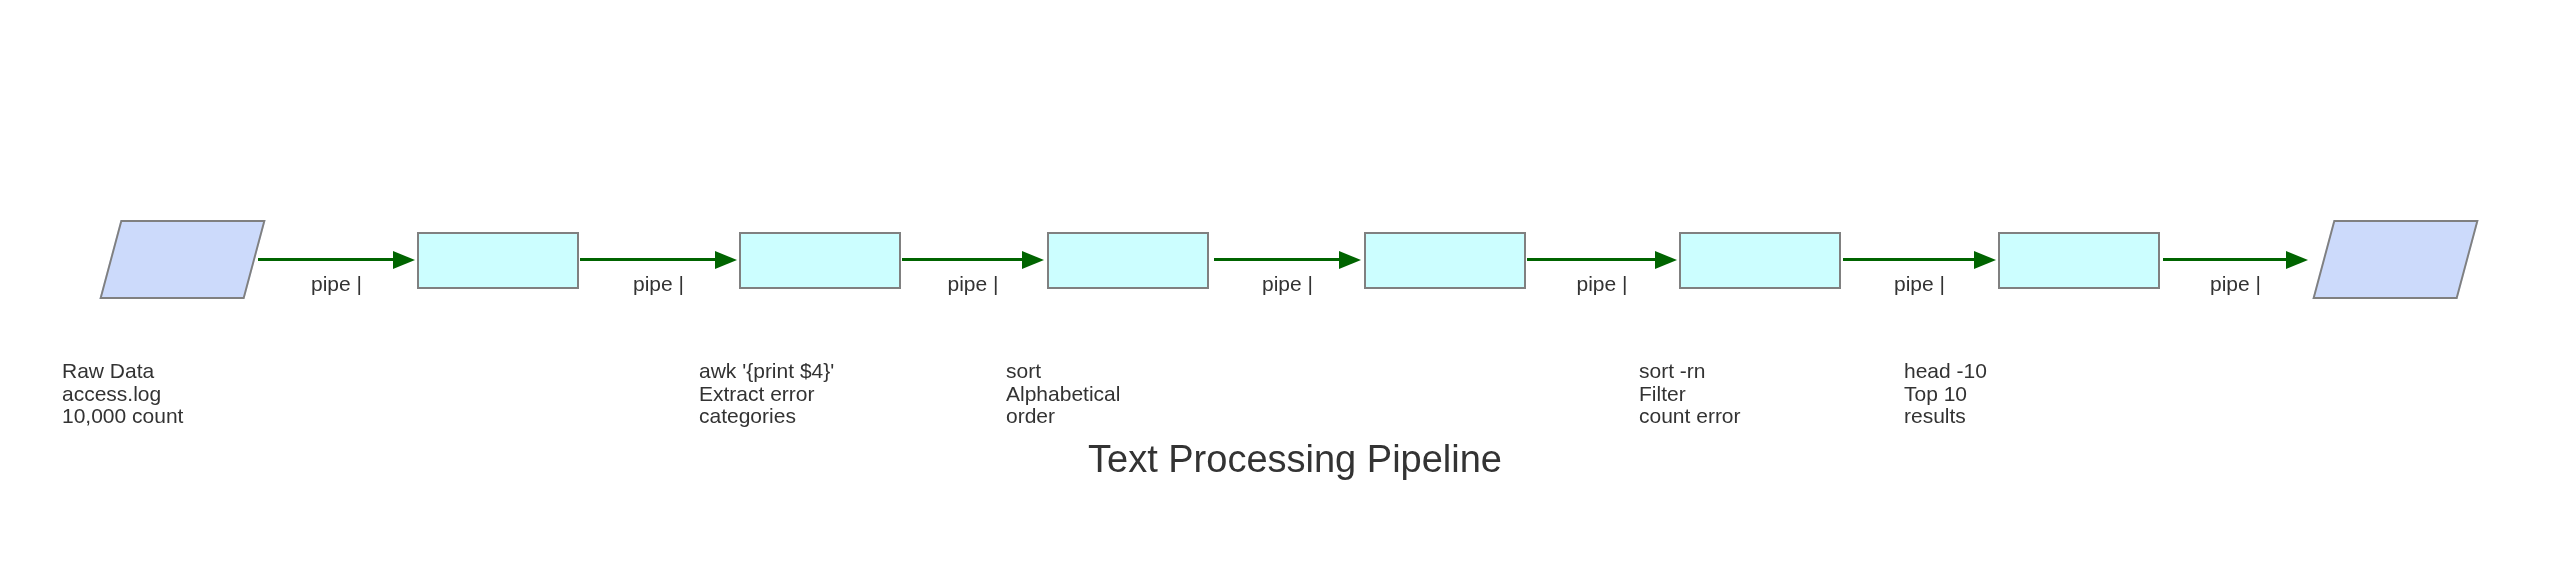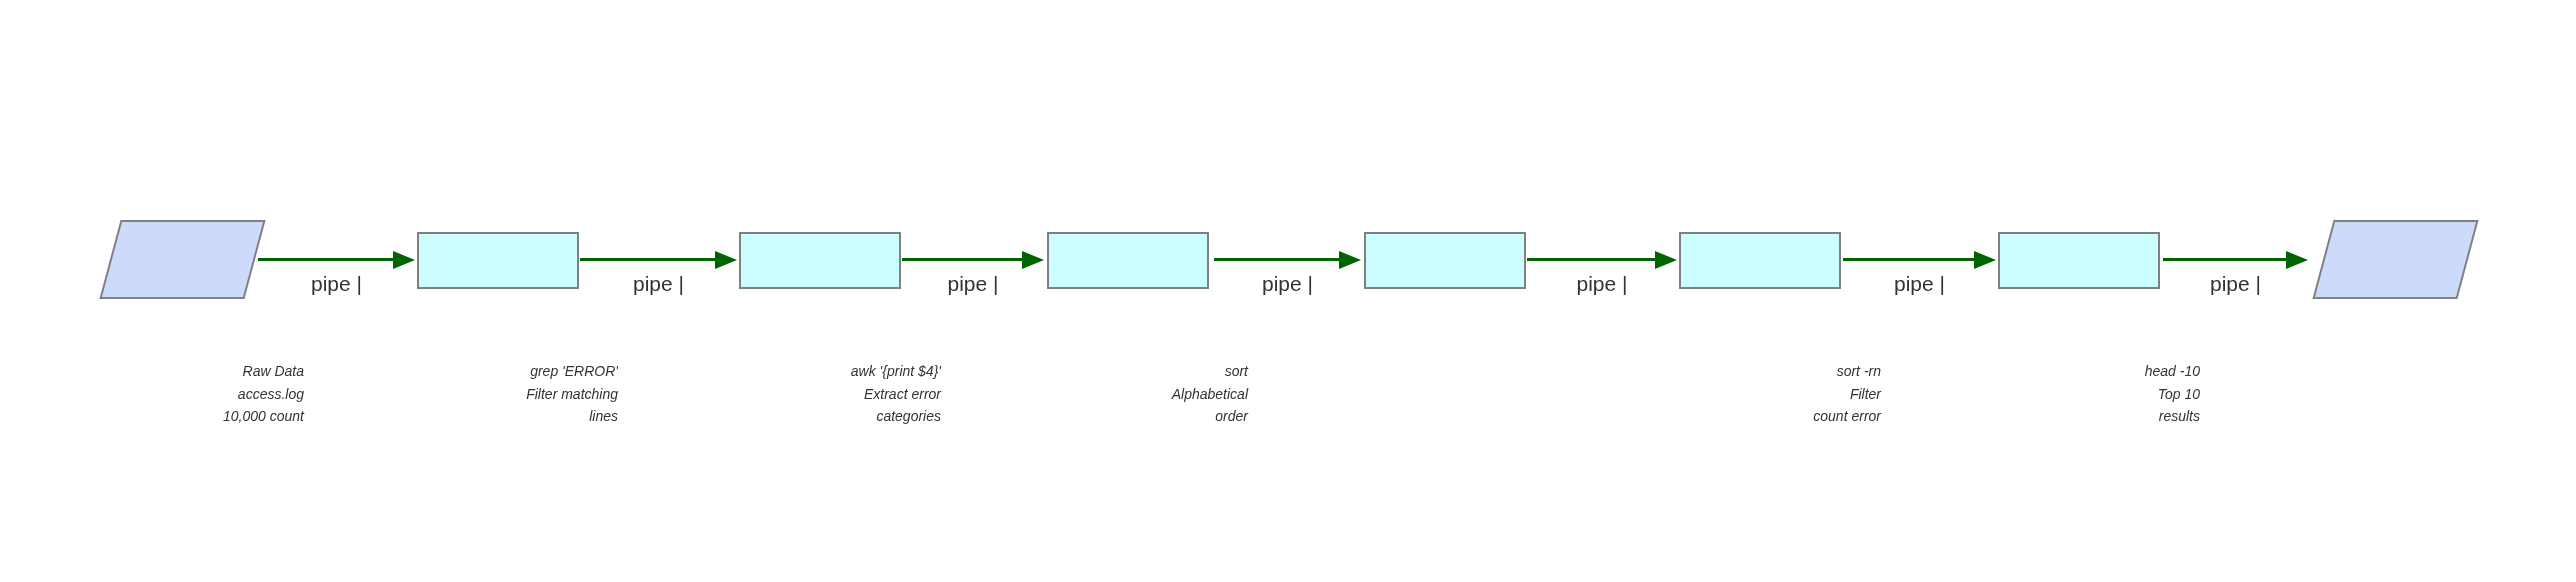--- a/index.html
+++ b/index.html
@@ -31,26 +31,25 @@
     top: 220px;
     width: 145px;
     height: 79px;
     background: var(--io-fill, #ccdafb);
     transform: skewX(-15deg);
   }
   .nlabel {
     position: absolute;
     top: 360px;
     width: 242px;
-    text-align: right;
-    font-size: 14px;
+    text-align: left;
+    font-size: 21px;
     line-height: 22.6px;
     color: var(--text, #333333);
     white-space: nowrap;
-    font-style: italic;
   }
   .edge {
     position: absolute;
     top: 236px;
     height: 36px;
   }
   .edge .shaft {
     position: absolute;
     left: 0;
     right: 21px;
@@ -140,41 +139,37 @@
     <div class="shaft"></div>
     <div class="ahead"></div>
     <div class="elabel">pipe |</div>
   </div>
 
   <div class="nlabel" style="left:62px">
     <div>Raw Data</div>
     <div>access.log</div>
     <div>10,000 count</div>
   </div>
-  <div class="nlabel" style="left:376px">
-    <div>grep 'ERROR'</div>
-    <div>Filter matching</div>
-    <div>lines</div>
-  </div>
   <div class="nlabel" style="left:699px">
     <div>awk '{print $4}'</div>
     <div>Extract error</div>
     <div>categories</div>
   </div>
   <div class="nlabel" style="left:1006px">
     <div>sort</div>
     <div>Alphabetical</div>
     <div>order</div>
   </div>
   <div class="nlabel" style="left:1639px">
     <div>sort -rn</div>
     <div>Filter</div>
     <div>count error</div>
   </div>
-  <div class="nlabel" style="left:1958px">
+  <div class="nlabel" style="left:1904px">
     <div>head -10</div>
     <div>Top 10</div>
     <div>results</div>
   </div>
 
+  <div id="title">Text Processing Pipeline</div>
 
 </div>
 
 
 </body></html>

